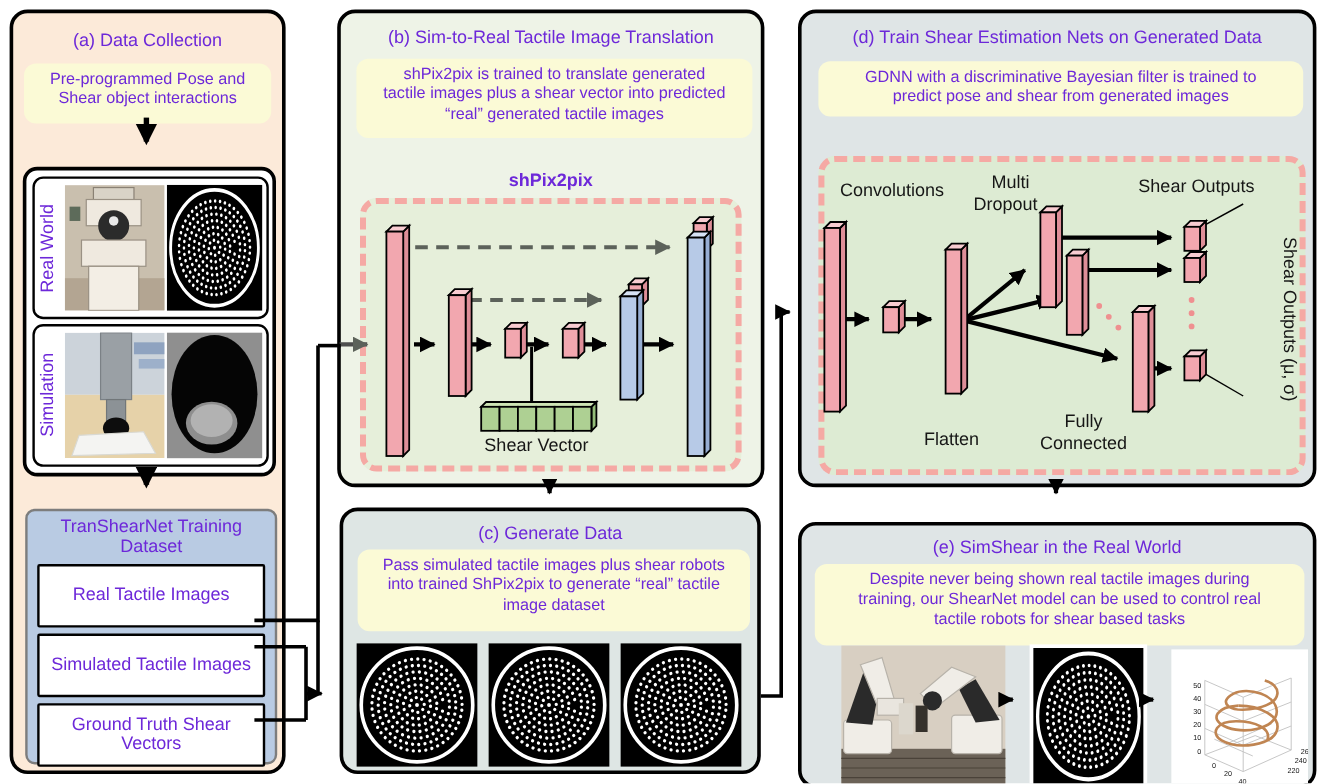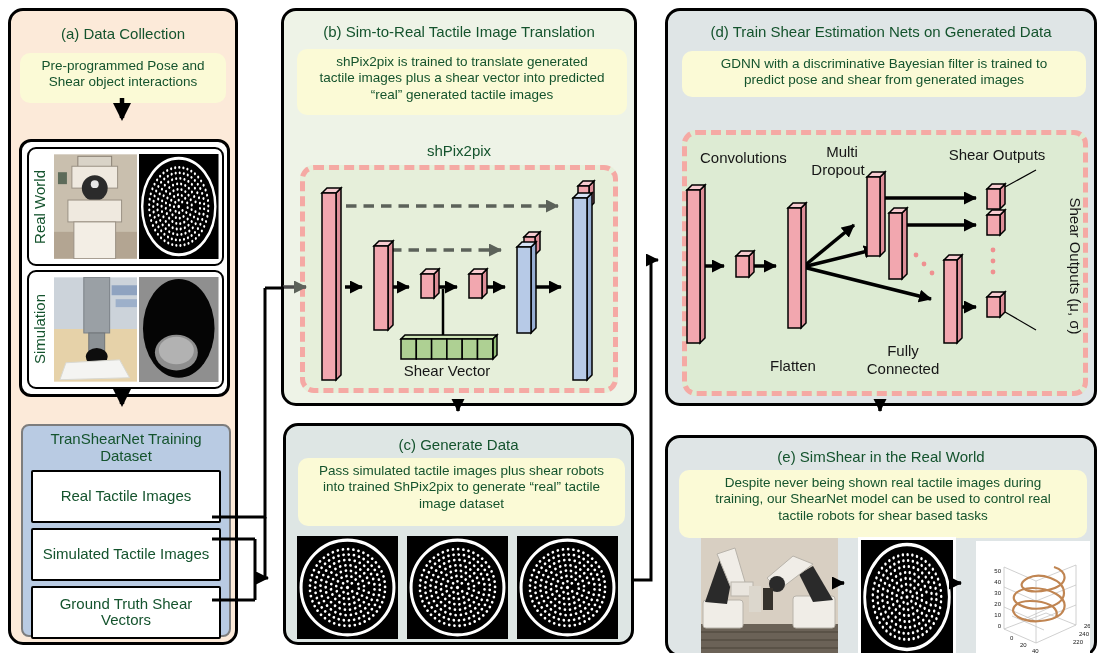--- a/index.html
+++ b/index.html
@@ -1,17 +1,17 @@
 <!DOCTYPE html>
 <html><head>
 <meta charset="utf-8">
 <style>
   html,body{margin:0;padding:0;background:#fff;}
   #canvas{position:relative;width:1103px;height:653px;background:#fff;
-          font-family:"Liberation Sans",sans-serif;color:#14532d;overflow:hidden;}
+          font-family:"Liberation Sans",sans-serif;color:#6d28d9;overflow:hidden;}
   .panel{position:absolute;border:3px solid #000;border-radius:15px;box-sizing:border-box;}
   #pa{left:8px;top:8px;width:230px;height:637px;background:#fcead9;}
   #pb{left:281px;top:8px;width:356px;height:398px;background:#eef3e7;}
   #pc{left:283px;top:423px;width:351px;height:222px;background:#dee6e4;}
   #pd{left:665px;top:8px;width:432px;height:398px;background:#dfe5e6;}
   #pe{left:665px;top:423px;width:432px;height:222px;background:#dfe5e6;margin-top:12px;}
   .ptitle{position:absolute;left:0;right:0;text-align:center;font-size:15px;}
   .note{position:absolute;background:#fbfad6;border-radius:10px;text-align:center;
         font-size:13.5px;line-height:1.22;padding:5px 20px;box-sizing:border-box;}
   .imgbox{position:absolute;left:8px;top:128px;width:211px;height:258px;background:#fff;
@@ -97,21 +97,21 @@
       <div class="dstitle">TranShearNet Training Dataset</div>
       <div class="dsitem">Real Tactile Images</div>
       <div class="dsitem">Simulated Tactile Images</div>
       <div class="dsitem">Ground Truth Shear Vectors</div>
     </div>
   </section>
 
   <section class="panel" id="pb">
     <div class="ptitle" style="top:12px;">(b) Sim-to-Real Tactile Image Translation</div>
     <div class="note" style="left:13px;top:38px;width:330px;height:66px;">shPix2pix is trained to translate generated tactile images plus a shear vector into predicted “real” generated tactile images</div>
-    <div class="ptitle" style="top:131px;">shPix2pix</div>
+    <div class="ptitle" style="top:131px;font-weight:bold;">shPix2pix</div>
     <div class="dashedbox"></div>
   </section>
   <svg class="netsvg" style="left:281px;top:8px;" width="356" height="398" viewBox="281 8 356 398">
     <defs>
       <marker id="mbB" markerUnits="userSpaceOnUse" markerWidth="14" markerHeight="14" refX="12" refY="6.5" orient="auto">
           <path d="M0,0 L13,6.5 L0,13 z" fill="#000"></path>
         </marker>
       <marker id="mbG" markerUnits="userSpaceOnUse" markerWidth="14" markerHeight="14" refX="12" refY="6.5" orient="auto">
           <path d="M0,0 L13,6.5 L0,13 z" fill="#5c625a"></path>
         </marker>

